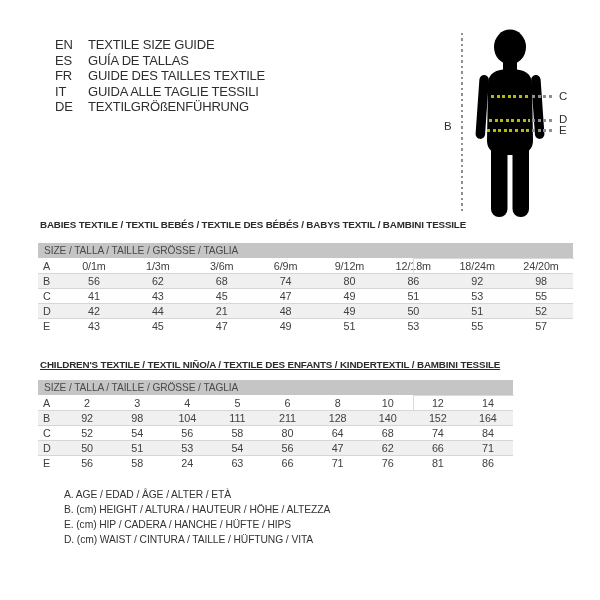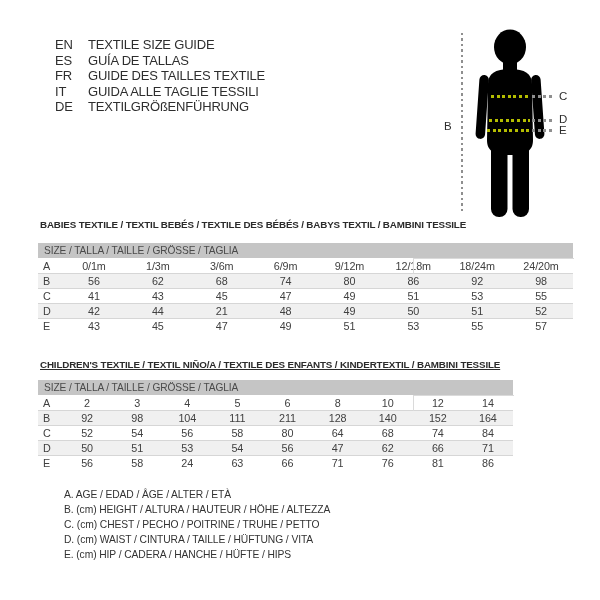--- a/index.html
+++ b/index.html
@@ -217,18 +217,17 @@
         <span class="cell">76</span>
         <span class="cell">81</span>
         <span class="cell">86</span>
       </div>
     </div>
   <div class="artifact-box" style="left:413px;top:395px;width:100px;height:15px;"></div>
 
   <div class="legend" id="legend-rows">
       <div class="legend-row">A. AGE / EDAD / ÂGE / ALTER / ETÀ</div>
       <div class="legend-row">B. (cm) HEIGHT / ALTURA / HAUTEUR / HÖHE / ALTEZZA</div>
-      <div class="legend-row">C. (cm) CHEST / PECHO / POITRINE / TRUHE / PETTO</div>
+      <div class="legend-row">E. (cm) HIP / CADERA / HANCHE / HÜFTE / HIPS</div>
       <div class="legend-row">D. (cm) WAIST / CINTURA / TAILLE / HÜFTUNG / VITA</div>
-      <div class="legend-row">E. (cm) HIP / CADERA / HANCHE / HÜFTE / HIPS</div>
     </div>
 
 </div>
 
 </body></html>

